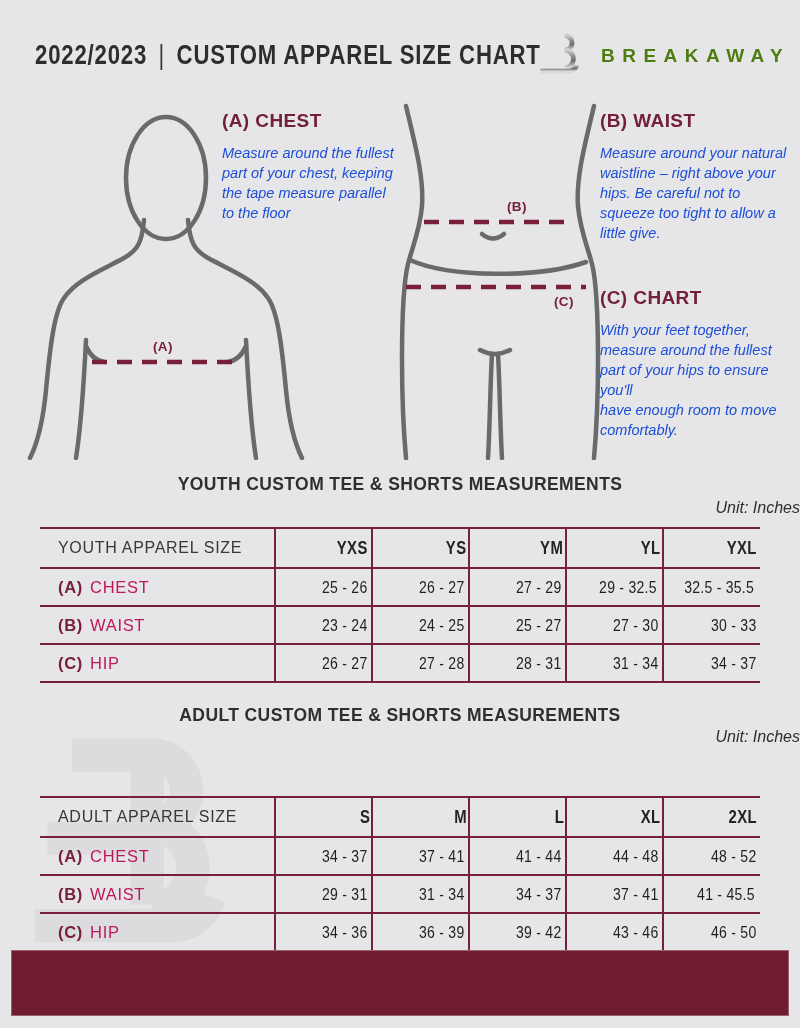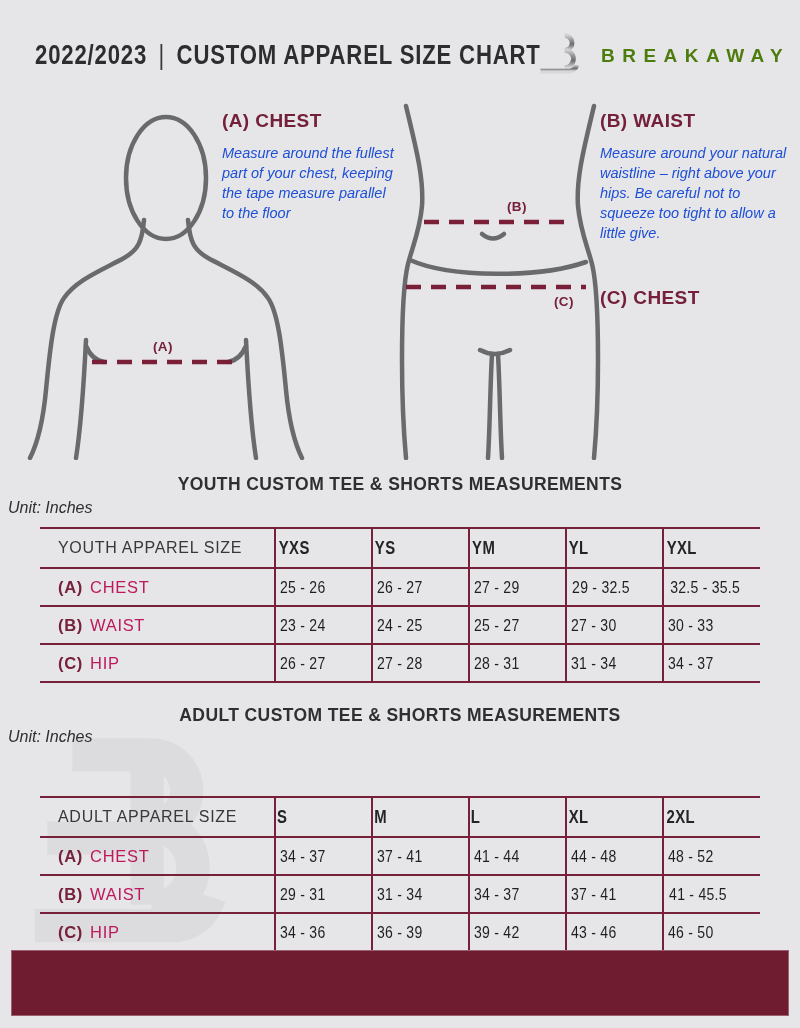--- a/index.html
+++ b/index.html
@@ -52,34 +52,34 @@
   .guide p{
     margin-top:11px;font-style:italic;font-size:14.5px;line-height:1.38;
     font-weight:500;white-space:pre-line;color:#1d4ed8;
   }
   
   .section-title{
     position:absolute;left:0;width:800px;text-align:center;z-index:2;
     font-size:17.5px;font-weight:700;letter-spacing:0.4px;color:#2f2f31;
   }
   .section-unit{
-    position:absolute;left:0;width:800px;text-align:left;z-index:2;
-    font-size:16px;font-style:italic;font-weight:500;color:#2f2f31;padding-left:8px;
+    position:absolute;left:0;width:800px;text-align:right;z-index:2;
+    font-size:16px;font-style:italic;font-weight:500;color:#2f2f31;
   }
   .yt-title{top:474px;} .yt-unit{top:499px;}
   .ad-title{top:705px;} .ad-unit{top:728px;}
   
   .size-table{
     position:absolute;left:40px;width:720px;z-index:2;
     border-collapse:collapse;table-layout:fixed;
   }
   .yt-table{top:527px;} .ad-table{top:796px;}
   .size-table{border-top:2.5px solid var(--maroon);border-bottom:2.5px solid var(--maroon);}
   .size-table td{border-bottom:2.5px solid var(--maroon);vertical-align:middle;}
-  .size-table td + td{border-left:2.5px solid var(--maroon);text-align:left;text-decoration:underline;}
+  .size-table td + td{border-left:2.5px solid var(--maroon);text-align:right;text-decoration:underline;}
   .size-table tr{height:38px;margin-top:25px;}
   .size-table tr.head{height:40px;}
   .size-table col.c0{width:235px;}
   .size-table col.cn{width:97px;}
   .col0{padding-left:18px;font-size:16px;letter-spacing:0.7px;color:#38383a;}
   .size-head{display:inline-block;transform:scaleX(0.85);font-weight:700;font-size:17.5px;color:#242426;letter-spacing:0.5px;}
   .val{display:inline-block;transform:scaleX(0.85);font-size:16.5px;font-weight:500;color:#1f1f21;letter-spacing:0.3px;}
   .row-key{color:var(--maroon);font-weight:800;margin-right:7px;font-size:16.5px;}
   .row-label{color:#be185d;letter-spacing:0.7px;font-size:16.5px;}
   
@@ -161,21 +161,23 @@
 
   <div class="guide guide-chest">
     <h3>(A) CHEST</h3>
     <p>Measure around the fullest part of your chest, keeping the tape measure parallel to the floor</p>
   </div>
   <div class="guide guide-waist">
     <h3>(B) WAIST</h3>
     <p>Measure around your natural waistline – right above your hips. Be careful not to squeeze too tight to allow a little give.</p>
   </div>
   <div class="guide guide-hips">
-    <h3>(C) CHEST</h3>
+    <h3>(C) CHART</h3>
+    <p>With your feet together, measure around the fullest part of your hips to ensure you'll
+have enough room to move comfortably.</p>
   </div>
 
   <div class="section-title yt-title">YOUTH CUSTOM TEE &amp; SHORTS MEASUREMENTS</div>
   <div class="section-unit yt-unit">Unit: Inches</div>
 
   <table class="size-table yt-table">
     <colgroup>
         <col class="c0">
         <col class="cn">
         <col class="cn">

